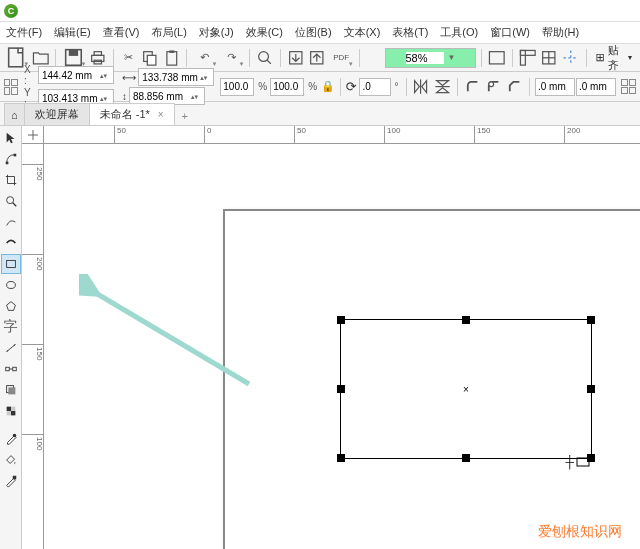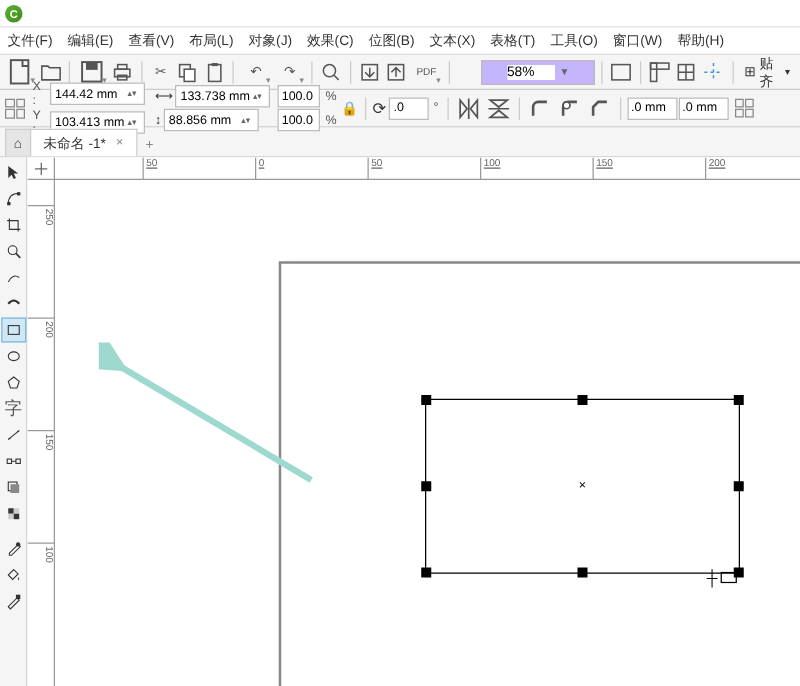--- a/index.html
+++ b/index.html
@@ -11,21 +11,21 @@
 
 .menubar { background: #fff; height: 22px; display: flex; align-items: center; padding: 0 4px; gap: 8px; border-bottom: 1px solid #ddd; }
 .menubar .mi { font-size: 11px; cursor: pointer; padding: 0 2px; white-space:nowrap;}
 
 .tbar { background: #f5f5f5; height: 28px; display: flex; align-items: center; padding: 0 4px; border-bottom: 1px solid #ccc; gap: 2px; }
 .tbar.prop { height: 30px; }
 .tbtn { width: 22px; height: 22px; display: flex; align-items: center; justify-content: center; cursor: pointer; border-radius: 2px; color:#555;}
 .tbtn.dd { width: 28px; position:relative;}
 .tbtn.dd::after{content:"▾";font-size:7px;position:absolute;right:1px;bottom:1px;color:#888;}
 .sep { width: 1px; height: 18px; background: #ccc; margin: 0 3px; }
-.zoom-box { display: flex; align-items: center; border: 1px solid #bbb; background: #c4b5fd; height: 20px; padding: 0 20px; gap: 4px; margin-left: 20px; }
+.zoom-box { display: flex; align-items: center; border: 1px solid #bbb; background: #86efac; height: 20px; padding: 0 20px; gap: 4px; margin-left: 20px; }
 .zoom-box input { border: none; width: 38px; font-size: 11px; outline: none; }
 .zoom-box .arr { font-size: 8px; color:#666; }
 .num-box { display:flex;align-items:center;border:1px solid #bbb;background:#fff;height:18px;padding:0 3px;}
 .num-box input { border:none;width:58px;font-size:10px;outline:none;}
 .num-box .sp { width:10px;font-size:7px;color:#666;display:flex;flex-direction:column;line-height:5px;}
 .coord-grp { display:flex;align-items:center;gap:2px;}
 .coord-lbl{font-size:10px;color:#555;width:12px;}
 .pct-box{display:flex;align-items:center;border:1px solid #bbb;background:#fff;height:18px;padding:0 2px;}
 .pct-box input{border:none;width:28px;font-size:10px;outline:none;}
 .unit{font-size:10px;color:#555;margin:0 2px;}
@@ -43,21 +43,21 @@
 .tab-add{width:18px;height:18px;display:flex;align-items:center;justify-content:center;color:#888;cursor:pointer;margin-left:2px;}
 
 .workspace{display:flex;height:423px;background:#fff;}
 .toolbox{width:22px;background:#f5f5f5;border-right:1px solid #ccc;display:flex;flex-direction:column;padding-top:2px;gap:1px;}
 .tool{width:20px;height:20px;display:flex;align-items:center;justify-content:center;cursor:pointer;margin:0 auto;color:#555;font-size:13px;border:1px solid transparent;}
 .tool.sel{background:#d0e7f5;border:1px solid #7ab8e0;}
 .tool svg{width:14px;height:14px;}
 
 .canvas-area{flex:1;position:relative;background:#fff;overflow:hidden;}
 .ruler-h{position:absolute;top:0;left:22px;right:0;height:18px;background:#fff;border-bottom:1px solid #999;font-size:8px;color:#666;}
-.ruler-h .tick{position:absolute;top:0;border-left:1px solid #999;height:18px;padding-left:2px;line-height:10px;text-decoration:underline;}
+.ruler-h .tick{position:absolute;top:0;border-left:1px solid #999;height:18px;padding-left:2px;line-height:10px;}
 .ruler-v{position:absolute;top:18px;left:0;width:22px;bottom:0;background:#fff;border-right:1px solid #999;font-size:8px;color:#666;}
 .ruler-v .tick{position:absolute;left:0;border-top:1px solid #999;width:22px;writing-mode:vertical-rl;text-orientation:mixed;padding-top:2px;line-height:10px;}
 .ruler-corner{position:absolute;top:0;left:0;width:22px;height:18px;background:#fff;border-right:1px solid #999;border-bottom:1px solid #999;display:flex;align-items:center;justify-content:center;}
 
 .canvas{position:absolute;top:18px;left:22px;right:0;bottom:0;background:#fff;}
 .page-edge{position:absolute;left:179px;top:65px;width:500px;height:500px;border:2px solid #888;background:#fff;box-shadow:3px 3px 6px rgba(0,0,0,0.2);}
 .sel-rect{position:absolute;left:296px;top:175px;width:252px;height:140px;border:1px solid #000;}
 .handle{position:absolute;width:8px;height:8px;background:#000;}
 .handle.tl{left:-4px;top:-4px;} .handle.tm{left:50%;top:-4px;margin-left:-4px;} .handle.tr{right:-4px;top:-4px;}
 .handle.ml{left:-4px;top:50%;margin-top:-4px;} .handle.mr{right:-4px;top:50%;margin-top:-4px;}
@@ -232,21 +232,21 @@
         </div>
     </div>
     <div class="coord-grp">
       <span style="font-size:10px;">↕</span>
       <div class="num-box">
           <input value="88.856 mm" style="">
           <span class="sp">▴▾</span>
         </div>
     </div>
   </div>
-  <div style="display:flex;flex-direction:column;gap:1px;margin-left:4px;">
+  <div style="display:flex;flex-direction:row;gap:1px;margin-left:4px;">
     <div class="coord-grp">
       <div class="pct-box">
           <input value="100.0" style="">
         </div>
       <span class="unit">%</span>
     </div>
     <div class="coord-grp">
       <div class="pct-box">
           <input value="100.0" style="">
         </div>
@@ -307,20 +307,23 @@
     <div class="row">
         <span class="b"></span>
         <span class="b"></span>
       </div>
   </div>
 </div>
 
 <div class="tabstrip">
   <div class="tab home">
       <span>⌂</span>
+    </div>
+  <div class="tab">
+      <span>欢迎屏幕</span>
     </div>
   <div class="tab active">
     <span>未命名 -1*</span>
     <span class="close">×</span>
   </div>
   <div class="tab-add">+</div>
 </div>
 
 <div class="workspace">
 
@@ -464,15 +467,16 @@
             </marker>
           </defs>
         <line x1="170" y1="110" x2="15" y2="18" stroke="#9ed9d0" stroke-width="5" marker-end="url(#ah)"></line>
       </svg>
       <div class="cursor-ico">
         <span>┼</span>
         <svg width="14" height="10" viewBox="0 0 14 10">
             <rect x="1" y="1" width="12" height="8" fill="none" stroke="#000"></rect>
           </svg>
       </div>
+      <div class="watermark">爱刨根知识网</div>
     </div>
   </div>
 </div>
 
 </body></html>

